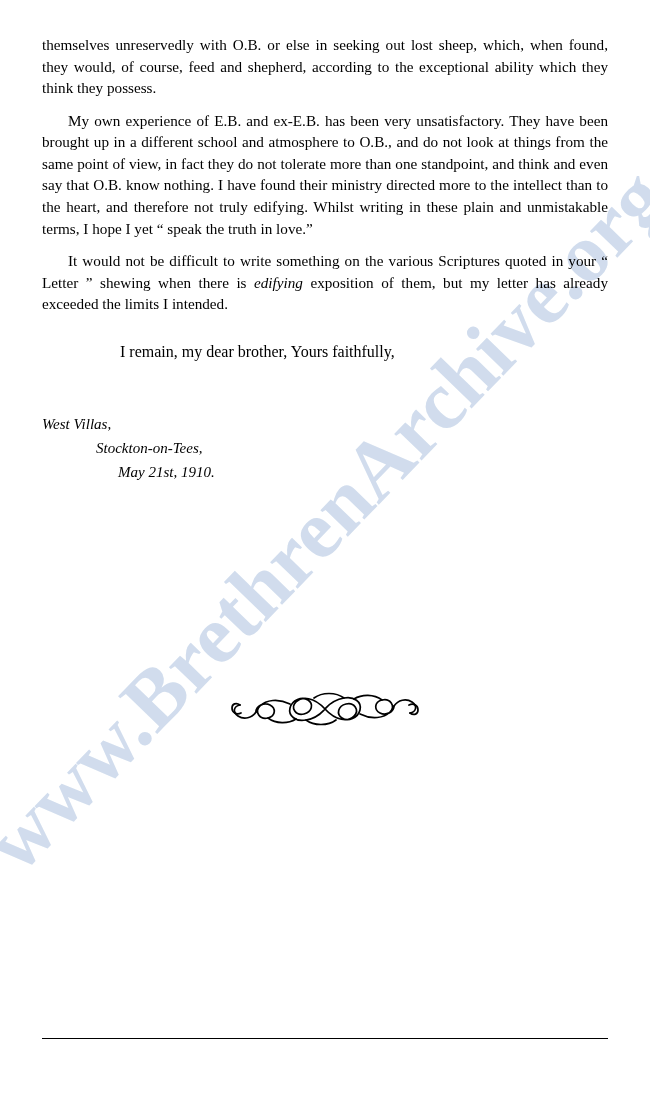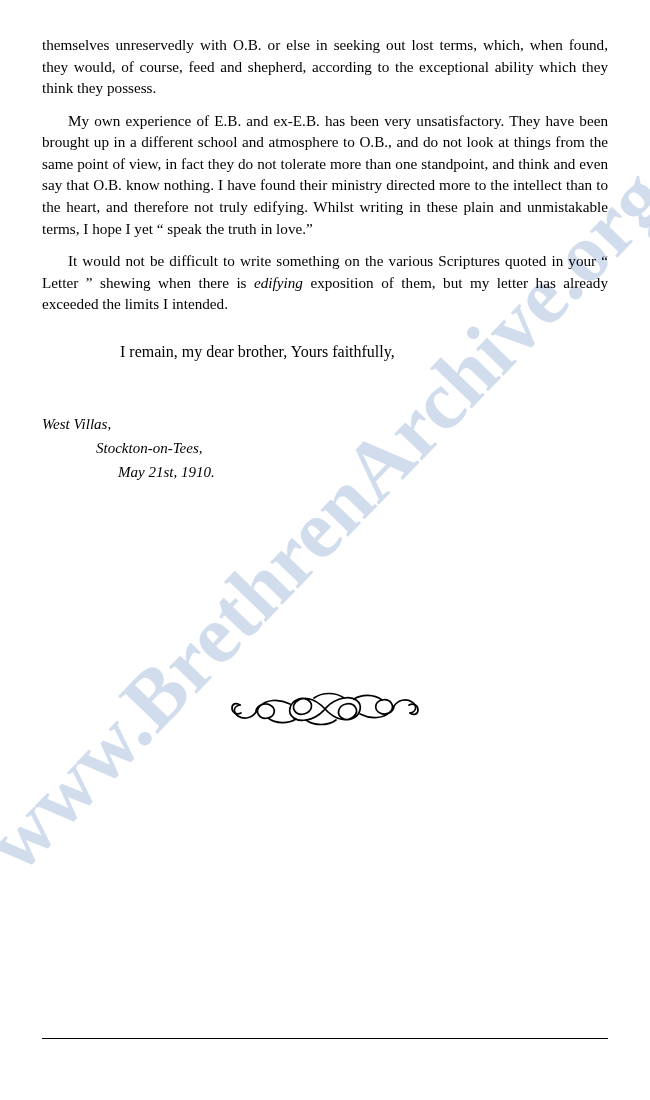--- a/index.html
+++ b/index.html
@@ -126,21 +126,21 @@
 <body>
 
 <div class="page">
 
   <div class="watermark">
     <div class="watermark-text">www.BrethrenArchive.org</div>
   </div>
 
   <div class="content">
 
-    <p class="body-text">themselves unreservedly with O.B. or else in seeking out lost terms, which, when found, they would, of course, feed and shepherd, according to the exceptional ability which they think they possess.</p>
+    <p class="body-text">themselves unreservedly with O.B. or else in seeking out lost sheep, which, when found, they would, of course, feed and shepherd, according to the exceptional ability which they think they possess.</p>
 
     <p class="body-text indent">My own experience of E.B. and ex-E.B. has been very unsatisfactory.   They have been brought up in a different school and atmosphere to O.B., and do not look at things from the same point of view, in fact they do not tolerate more than one standpoint, and think and even say that O.B. know nothing. I have found their ministry directed more to the intellect than to the heart, and therefore not truly edifying.   Whilst writing in these plain and unmistakable terms, I hope I yet “ speak the truth in love.”</p>
 
     <p class="body-text indent"><span>It would not be difficult to write something on the various Scriptures quoted in your “ Letter ” shewing when there is </span><em>edifying</em><span> exposition of them, but my letter has already exceeded the limits I intended.</span></p>
 
     <p class="closing">I remain, my dear brother, Yours faithfully,</p>
 
 
     <div class="address">
       <div class="line1">West  Villas,</div>

